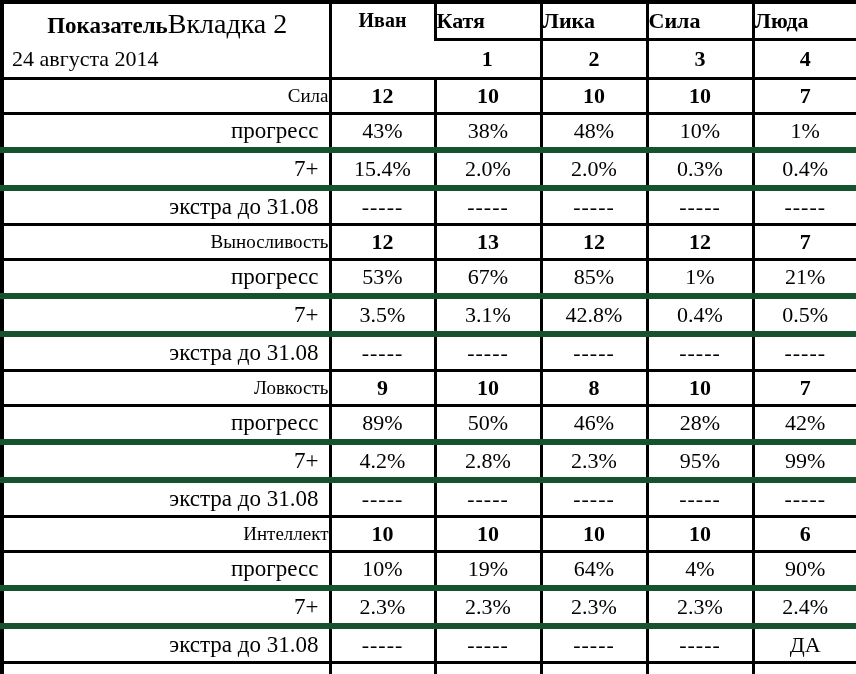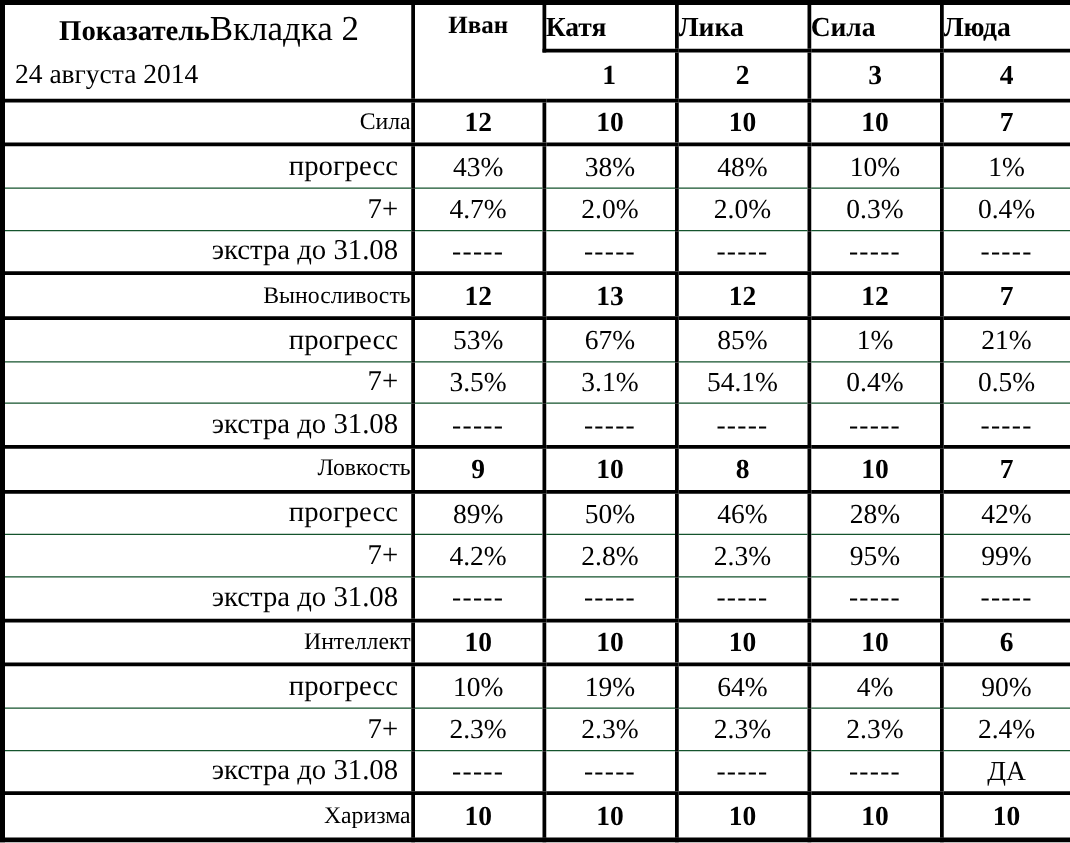--- a/index.html
+++ b/index.html
@@ -27,21 +27,21 @@
     font-size: 22px;
     line-height: 1.25;
     vertical-align: middle;
   }
   td:first-child { border-left: none; }
 
   
   tr.r-header-name td { border-bottom: 3px solid #000000; }
   tr.r-header-num  td { border-bottom: 3px solid #000000; height: 36px; }
   tr.r-stat  td { border-bottom: 3px solid #000000; height: 32px; }
-  tr.r-sub   td { border-bottom: 1px solid #14532d; height: 32px; }
+  tr.r-sub   td { border-bottom: 6px solid #14532d; height: 32px; }
   tr.r-extra td { border-bottom: 3px solid #000000; height: 32px; }
   tr.r-footer td { height: 33px; }
 
   .center { text-align: center; }
   .bold { font-weight: bold; }
 
   td.corner {
     vertical-align: top;
     padding: 2px 6px 0 8px;
   }
@@ -125,21 +125,21 @@
   <tr class="r-sub">
     <td class="sub-label">прогресс</td>
     <td class="center">43%</td>
     <td class="center">38%</td>
     <td class="center">48%</td>
     <td class="center">10%</td>
     <td class="center">1%</td>
   </tr>
   <tr class="r-sub">
     <td class="sub-label">7+</td>
-    <td class="center">4.7%</td>
+    <td class="center">15.4%</td>
     <td class="center">2.0%</td>
     <td class="center">2.0%</td>
     <td class="center">0.3%</td>
     <td class="center">0.4%</td>
   </tr>
   <tr class="r-extra">
     <td class="sub-label">экстра до 31.08</td>
     <td class="center dash-cell">-----</td>
     <td class="center dash-cell">-----</td>
     <td class="center dash-cell">-----</td>
@@ -160,21 +160,21 @@
     <td class="center">53%</td>
     <td class="center">67%</td>
     <td class="center">85%</td>
     <td class="center">1%</td>
     <td class="center">21%</td>
   </tr>
   <tr class="r-sub">
     <td class="sub-label">7+</td>
     <td class="center">3.5%</td>
     <td class="center">3.1%</td>
-    <td class="center">54.1%</td>
+    <td class="center">42.8%</td>
     <td class="center">0.4%</td>
     <td class="center">0.5%</td>
   </tr>
   <tr class="r-extra">
     <td class="sub-label">экстра до 31.08</td>
     <td class="center dash-cell">-----</td>
     <td class="center dash-cell">-----</td>
     <td class="center dash-cell">-----</td>
     <td class="center dash-cell">-----</td>
     <td class="center dash-cell">-----</td>

